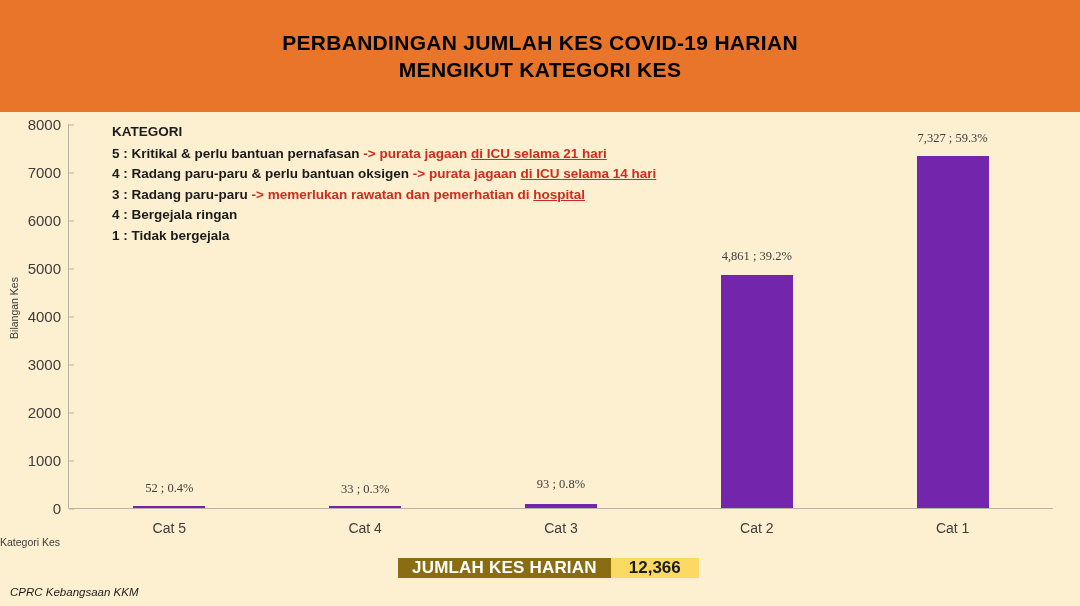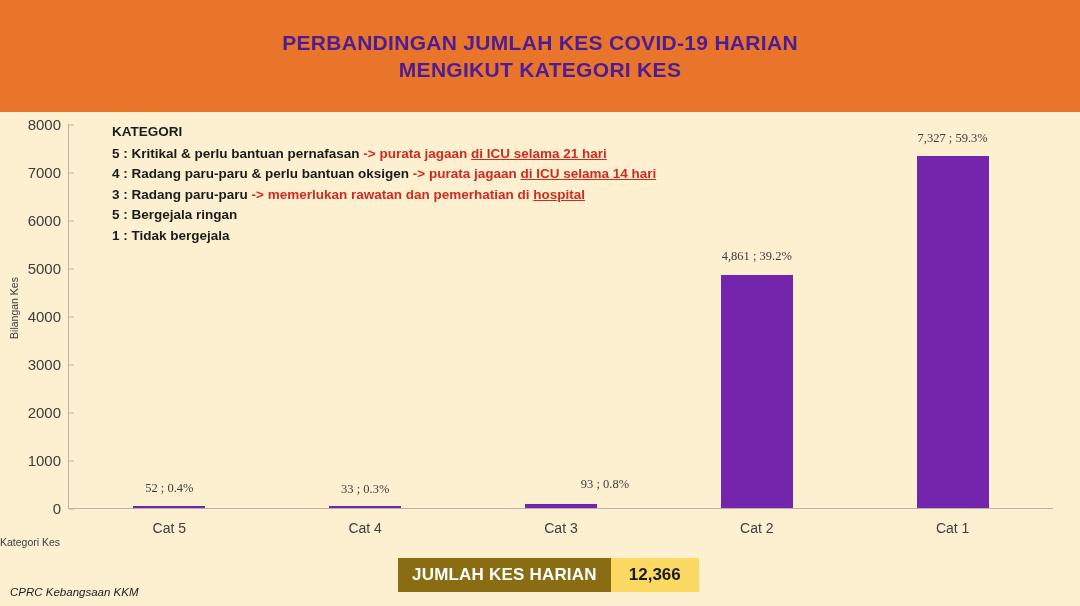--- a/index.html
+++ b/index.html
@@ -21,21 +21,21 @@
     left: 0; top: 0;
     width: 1080px;
     height: 112px;
     background: #e8752a;
     display: flex;
     flex-direction: column;
     align-items: center;
     justify-content: center;
   }
   .header .line {
-    color: #4c1d95;
+    color: #000000;
     font-size: 21px;
     font-weight: bold;
     letter-spacing: 0.3px;
     line-height: 27px;
     text-align: center;
   }
 
   
   .chart-wrap {
     position: absolute;
@@ -158,21 +158,21 @@
     text-decoration: underline;
     text-align: right;
   }
 
   
   .total {
     position: absolute;
     left: 398px;
     top: 558px;
     display: flex;
-    height: 34px;
+    height: 20px;
     align-items: stretch;
     justify-content: center;
   }
   .total .lbl {
     background: #8a6d12;
     color: #ffffff;
     font-weight: bold;
     font-size: 17px;
     display: flex;
     align-items: center;
@@ -230,21 +230,21 @@
         <div class="xtick">Cat 5</div>
       </div>
 
       <div class="barcol" style="left:20.3%;">
         <div class="barval" style="bottom:2.9%;text-align:center;">33 ; 0.3%</div>
         <div class="bar" style="height:0.42%;"></div>
         <div class="xtick">Cat 4</div>
       </div>
 
       <div class="barcol" style="left:40.2%;">
-        <div class="barval" style="bottom:4.2%;margin-left:44px;">93 ; 0.8%</div>
+        <div class="barval" style="bottom:4.2%;">93 ; 0.8%</div>
         <div class="bar" style="height:1.17%;"></div>
         <div class="xtick">Cat 3</div>
       </div>
 
       <div class="barcol" style="left:60.1%;">
         <div class="barval" style="bottom:63.5%;">4,861 ; 39.2%</div>
         <div class="bar" style="height:60.8%;"></div>
         <div class="xtick">Cat 2</div>
       </div>
 
@@ -269,21 +269,21 @@
 
   <div class="row">
     <span>4 : Radang paru-paru &amp; perlu bantuan oksigen </span><span class="red">-&gt; purata jagaan </span><span class="red u">di ICU selama 14 hari</span>
   </div>
 
   <div class="row">
     <span>3 : Radang paru-paru </span><span class="red">-&gt; memerlukan rawatan dan pemerhatian di </span><span class="red u">hospital</span>
   </div>
 
   <div class="row">
-    <span>5 : Bergejala ringan</span>
+    <span>4 : Bergejala ringan</span>
   </div>
 
   <div class="row">
     <span>1 : Tidak bergejala</span>
   </div>
 </div>
 
 <div class="total">
   <div class="lbl">JUMLAH KES HARIAN</div>
   <div class="val">12,366</div>

